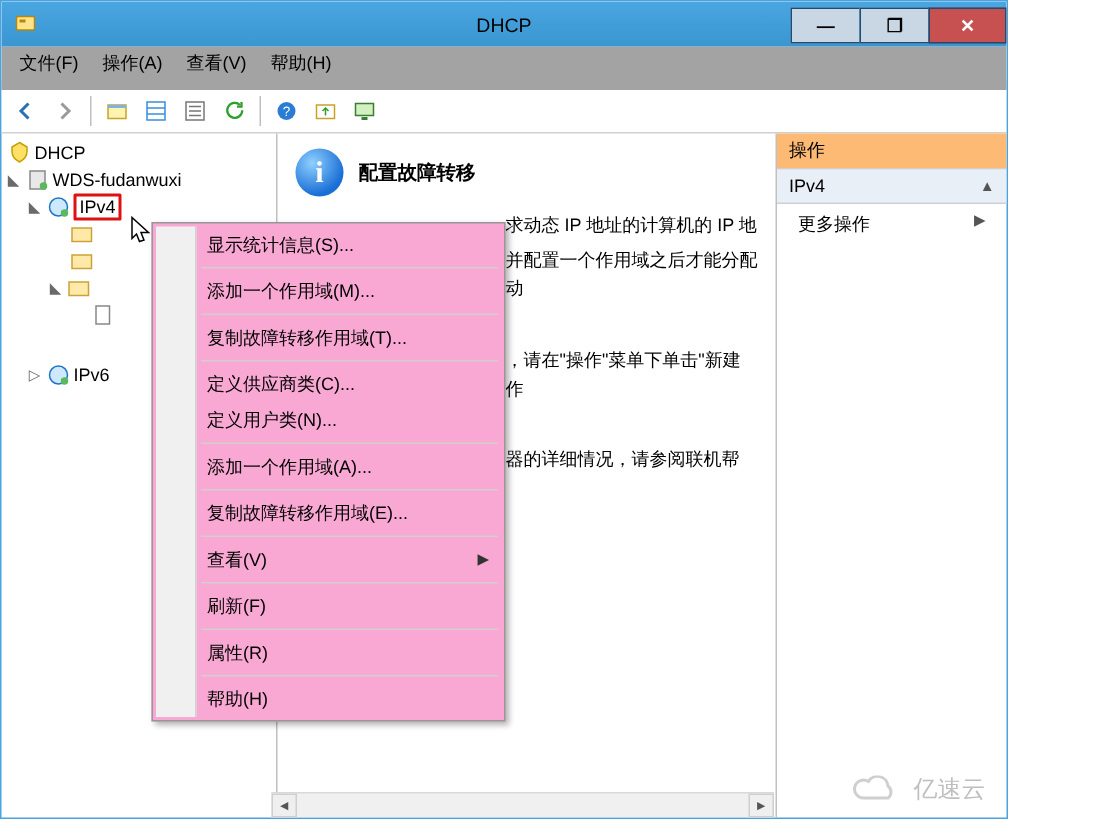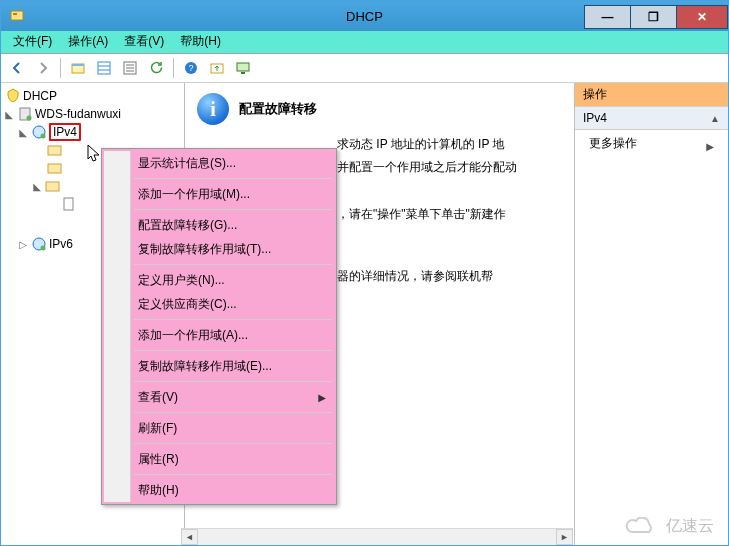--- a/index.html
+++ b/index.html
@@ -1,25 +1,25 @@
 <!DOCTYPE html>
 <html><head>
 <meta charset="utf-8">
 <style>
   html,body{margin:0;padding:0;font-family:"Microsoft YaHei","Segoe UI",Tahoma,sans-serif;font-size:12px;color:#000;background:#fff}
-  .window{width:729px;height:546px;position:relative;background:#fff;border:1px solid #4aa3df;box-sizing:border-box;overflow:hidden}
+  .window{width:672px;height:546px;position:relative;background:#fff;border:1px solid #4aa3df;box-sizing:border-box;overflow:hidden}
   
   .titlebar{height:30px;background:linear-gradient(#4aa6e0,#3a96d0);display:flex;align-items:center;position:relative;color:#000}
   .title-icon{width:16px;height:16px;margin:0 6px 0 8px;display:flex;align-items:center;justify-content:center}
   .title-text{position:absolute;left:0;right:0;text-align:center;font-size:13px;pointer-events:none}
   .win-controls{margin-left:auto;display:flex;height:22px}
   .win-btn{width:45px;height:22px;display:flex;align-items:center;justify-content:center;font-family:Arial,sans-serif;font-size:12px;font-weight:bold;border:1px solid #1a4e78;margin-left:-1px;background:#c9d7e4}
   .win-close{background:#c75050;color:#fff;width:50px}
   
-  .menubar{height:22px;background:#5eead4;display:flex;align-items:flex-start;padding:0 4px;border-bottom:1px solid #a3a3a3}
+  .menubar{height:22px;background:#a3a3a3;display:flex;align-items:center;padding:0 4px;border-bottom:7px solid #a3a3a3}
   .menu-item{padding:2px 8px;cursor:default}
   
   .toolbar{height:28px;background:#fff;display:flex;align-items:center;padding:0 4px;border-bottom:1px solid #d0d0d0;gap:2px}
   .tb-btn{width:22px;height:22px;display:flex;align-items:center;justify-content:center;border:1px solid transparent;border-radius:2px}
   .tb-sep{width:1px;height:20px;background:#c0c0c0;margin:0 3px}
   
   .main{display:flex;height:calc(100% - 30px - 22px - 28px);}
   .tree-pane{width:179px;border-right:1px solid #c0c0c0;padding:4px 2px;position:relative}
   .content-pane{flex:1;border-right:1px solid #c0c0c0;padding:10px 12px;position:relative}
   .action-pane{width:153px;display:flex;flex-direction:column}
@@ -30,21 +30,21 @@
   .node-icon{width:16px;height:16px;margin:0 2px;display:inline-flex;align-items:center;justify-content:center}
   .ipv4-hl{border:2px solid #d11;padding:0 2px;border-radius:1px}
   
   .content-head{display:flex;align-items:center;gap:10px;margin-bottom:10px}
   .info-icon{width:32px;height:32px;border-radius:50%;background:radial-gradient(circle at 35% 30%,#8fd0ff,#1a6fd6 70%);display:flex;align-items:center;justify-content:center;color:#fff;font-weight:bold;font-size:20px;font-family:Georgia,serif}
   .content-title{font-weight:bold;font-size:13px}
   .content-body p{margin:4px 0;line-height:1.6;font-size:12px}
   
   .ap-header{background:#fdba74;border-bottom:1px solid #d0d0d0;padding:3px 8px;font-size:12px}
   .ap-section{background:#e9eff7;border-bottom:1px solid #d0d0d0;padding:4px 8px;display:flex;align-items:center;justify-content:space-between;font-size:12px}
-  .ap-item{padding:5px 14px;font-size:12px;display:flex;align-items:flex-end}
+  .ap-item{padding:5px 14px;font-size:12px;display:flex;align-items:flex-start}
   .chev{font-size:10px;color:#555}
   
   .context-menu{position:absolute;left:100px;top:147px;width:230px;background:#f9a8d4;border:1px solid #979797;box-shadow:2px 2px 4px rgba(0,0,0,.3);padding:2px;z-index:50}
   .cm-gutter{position:absolute;left:2px;top:2px;bottom:2px;width:26px;background:#f0f0f0;border-right:1px solid #d0d0d0}
   .cm-items{position:relative}
   .cm-item{height:24px;display:flex;align-items:center;padding-left:34px;padding-right:20px;cursor:default;position:relative}
   .cm-item.highlight{border:2px solid #d11;margin:0;padding-left:32px;height:22px;box-sizing:border-box}
   .cm-sep{height:1px;background:#d0d0d0;margin:3px 2px 3px 30px}
   .cm-arrow{position:absolute;right:8px;font-size:10px;color:#333}
   
@@ -233,21 +233,21 @@
 
     <div class="content-pane">
       <div class="content-head">
         <div class="info-icon">i</div>
         <div class="content-title">配置故障转移</div>
       </div>
       <div class="content-body" style="padding-left:140px">
         <p>求动态 IP 地址的计算机的 IP 地</p>
         <p>并配置一个作用域之后才能分配动</p>
         <p style="margin-top:28px">，请在"操作"菜单下单击"新建作</p>
-        <p style="margin-top:42px">器的详细情况，请参阅联机帮</p>
+        <p style="margin-top:28px">器的详细情况，请参阅联机帮</p>
       </div>
     </div>
 
     <div class="action-pane">
       <div class="ap-header">操作</div>
       <div class="ap-section">
         <span>IPv4</span>
         <span class="chev">▲</span>
       </div>
       <div class="ap-item">
@@ -269,31 +269,28 @@
     <div class="cm-items" id="cm-items">
         <div class="cm-item">
           <span>显示统计信息(S)...</span>
         </div>
         <div class="cm-sep"></div>
         <div class="cm-item">
           <span>添加一个作用域(M)...</span>
         </div>
         <div class="cm-sep"></div>
         <div class="cm-item">
-          <span>配置故障转移(G)...</span>
-        </div>
-        <div class="cm-item">
           <span>复制故障转移作用域(T)...</span>
         </div>
         <div class="cm-sep"></div>
         <div class="cm-item">
+          <span>定义供应商类(C)...</span>
+        </div>
+        <div class="cm-item">
           <span>定义用户类(N)...</span>
-        </div>
-        <div class="cm-item">
-          <span>定义供应商类(C)...</span>
         </div>
         <div class="cm-sep"></div>
         <div class="cm-item">
           <span>添加一个作用域(A)...</span>
         </div>
         <div class="cm-sep"></div>
         <div class="cm-item">
           <span>复制故障转移作用域(E)...</span>
         </div>
         <div class="cm-sep"></div>

